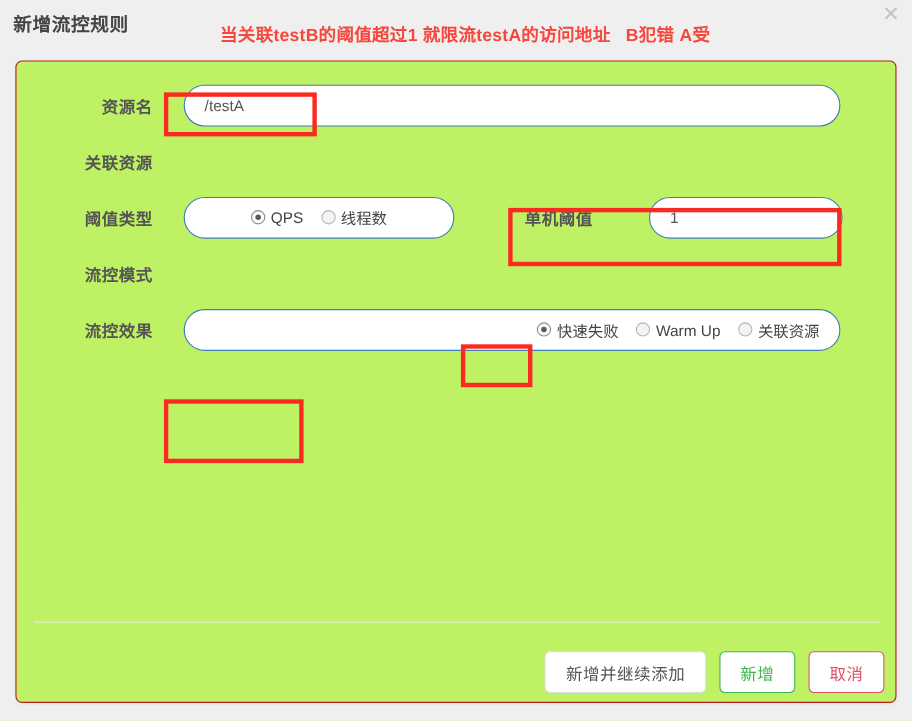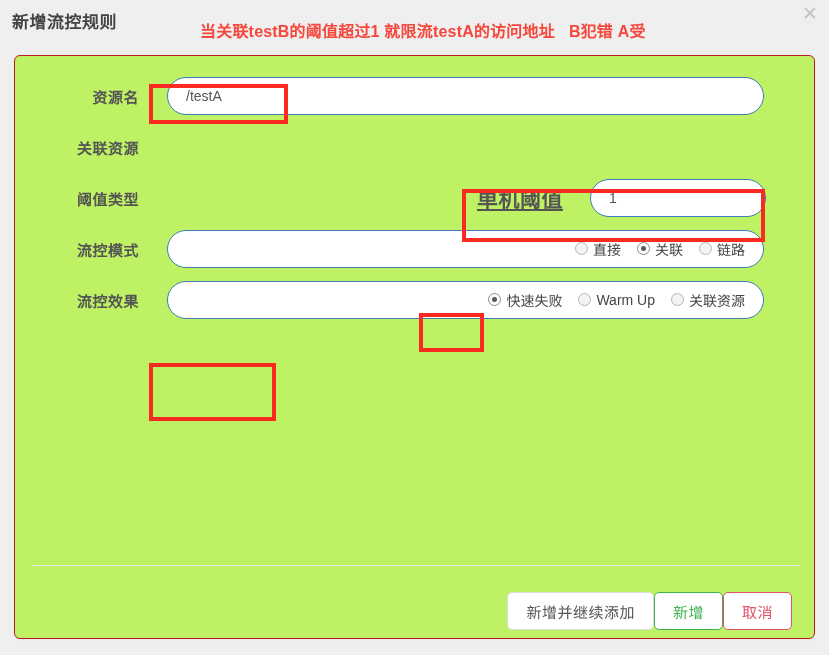--- a/index.html
+++ b/index.html
@@ -167,25 +167,24 @@
   }
 
   
   .field.narrow { width: 246px; }
   
   .side-label {
     position: absolute;
     left: 462px;
     top: 50%;
     transform: translateY(-50%);
-    font-size: 21px;
+    font-size: 15px;
     font-weight: bold;
     color: #555;
     letter-spacing: .5px;
-    text-decoration: underline;
   }
   .field.side {
     left: 562px;
     width: 176px;
   }
 
   .checkbox-box {
     position: absolute;
     left: 152px;
     top: 50%;
@@ -217,28 +216,29 @@
     position: absolute;
     left: 16px;
     top: 509px;
     width: 769px;
     height: 1px;
     background: #e9e9e9;
   }
 
   .footer {
     position: absolute;
-    left: 0;
+    left: 12px;
     top: 527px;
     width: 100%;
     height: 56px;
     display: flex;
     justify-content: flex-end;
     align-items: center;
     padding-right: 22px;
+    gap: 12px;
     box-sizing: border-box;
   }
   .btn {
     height: 38px;
     padding: 0 18px;
     border-radius: 5px;
     font-size: 15px;
     background: #fff;
     cursor: pointer;
     display: inline-flex;
@@ -280,45 +280,41 @@
           <span class="field-text">/testA</span>
         </div>
       </div>
 
       <div class="form-row">
         <div class="row-label">关联资源</div>
       </div>
 
       <div class="form-row">
         <div class="row-label">阈值类型</div>
+        <div class="field narrow">
+          <div class="radio-group centered">
+            <label class="radio-opt">
+              <span class="radio-dot on"></span>
+              <span>QPS</span>
+            </label>
+            <label class="radio-opt">
+              <span class="radio-dot"></span>
+              <span>线程数</span>
+            </label>
+          </div>
+        </div>
         <div class="side-label">单机阈值</div>
         <div class="field side">
           <span class="field-text">1</span>
         </div>
       </div>
 
 
       <div class="form-row">
         <div class="row-label">流控模式</div>
-        <div class="field">
-          <div class="radio-group">
-            <label class="radio-opt">
-              <span class="radio-dot"></span>
-              <span>直接</span>
-            </label>
-            <label class="radio-opt">
-              <span class="radio-dot on"></span>
-              <span>关联</span>
-            </label>
-            <label class="radio-opt">
-              <span class="radio-dot"></span>
-              <span>链路</span>
-            </label>
-          </div>
-        </div>
       </div>
 
 
       <div class="form-row">
         <div class="row-label">流控效果</div>
         <div class="field">
           <div class="radio-group">
             <label class="radio-opt">
               <span class="radio-dot on"></span>
               <span>快速失败</span>

